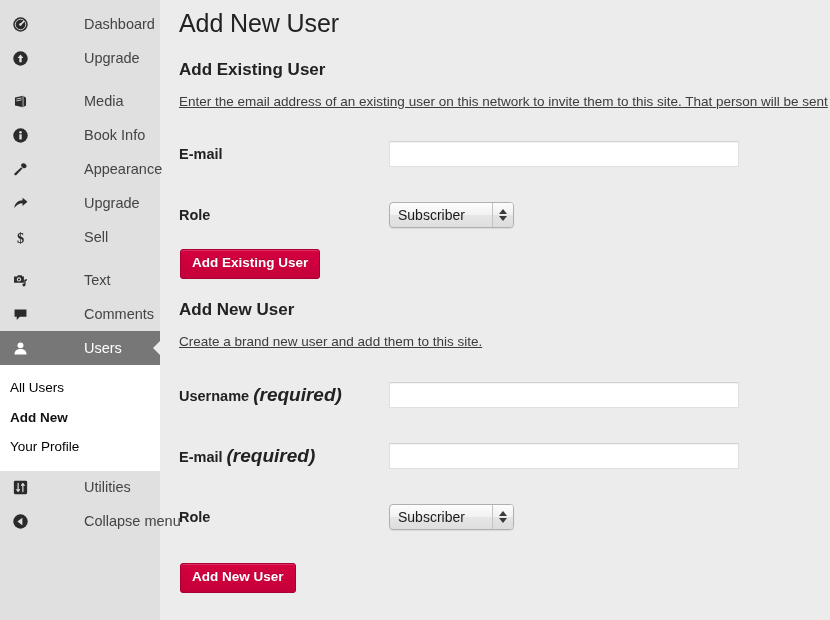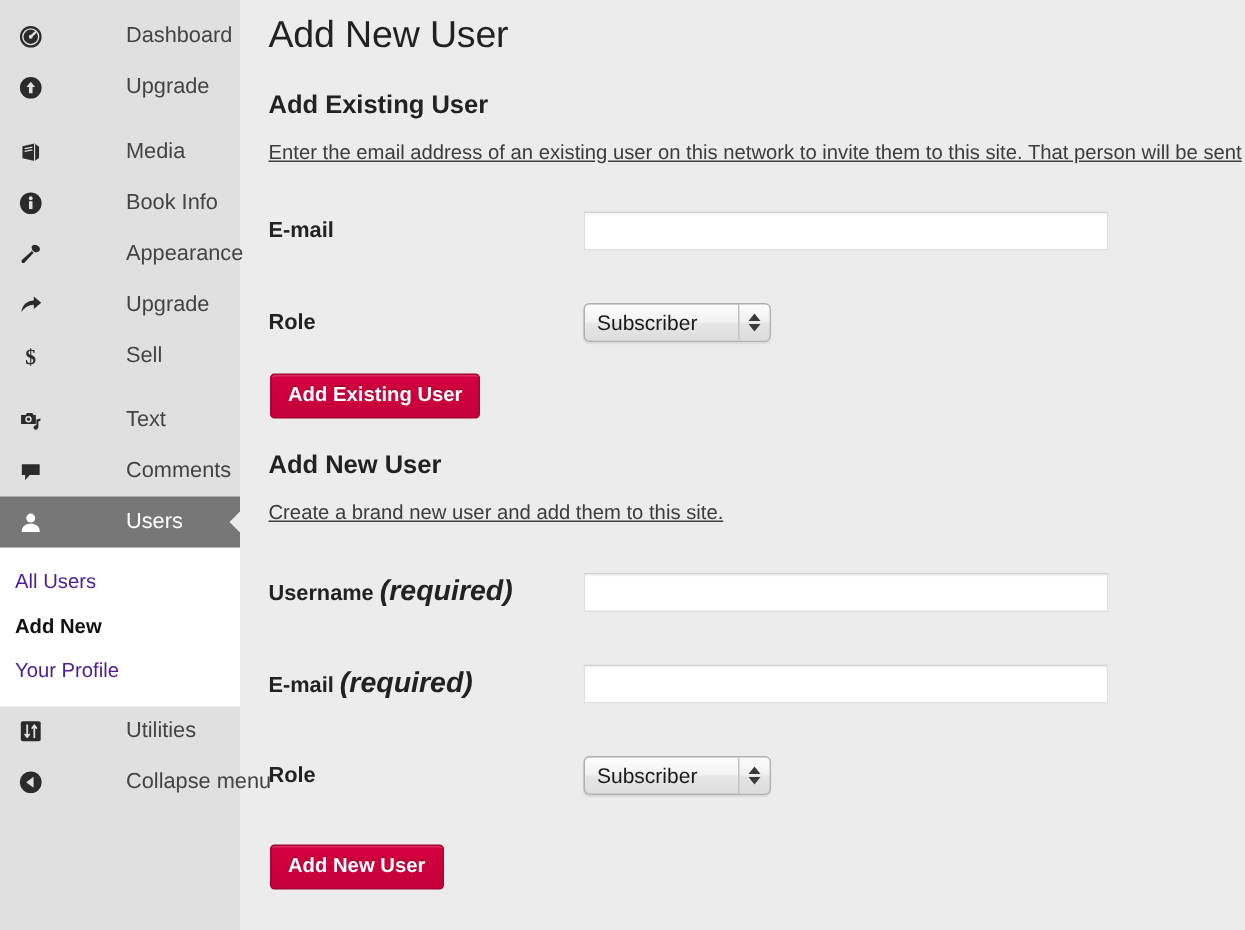--- a/index.html
+++ b/index.html
@@ -66,21 +66,21 @@
     border-bottom: 8px solid transparent;
     border-right: 8px solid #ececec;
   }
 
   #submenu {
     background: #ffffff;
     padding: 8px 0 9px 0;
   }
   .submenu-item {
     font-size: 13.5px;
-    color: #4c1d95;
+    color: #000000;
     padding: 5px 0 5px 10px;
     line-height: 1.45;
     cursor: pointer;
   }
   .submenu-item.current { font-weight: bold; color: #111; }
 
   
   #main {
     flex: 1;
     height: 620px;

